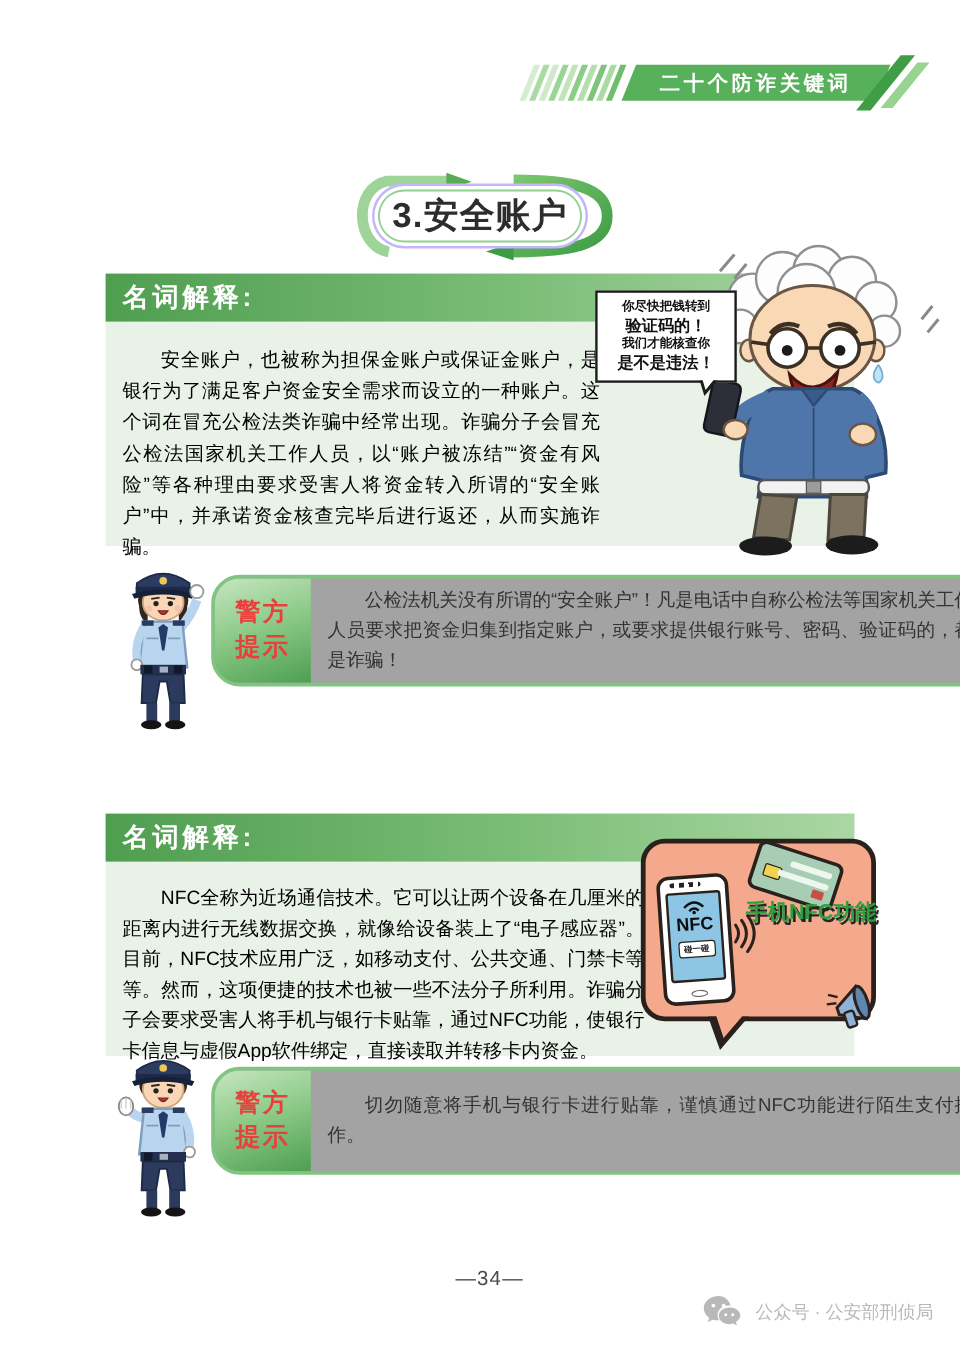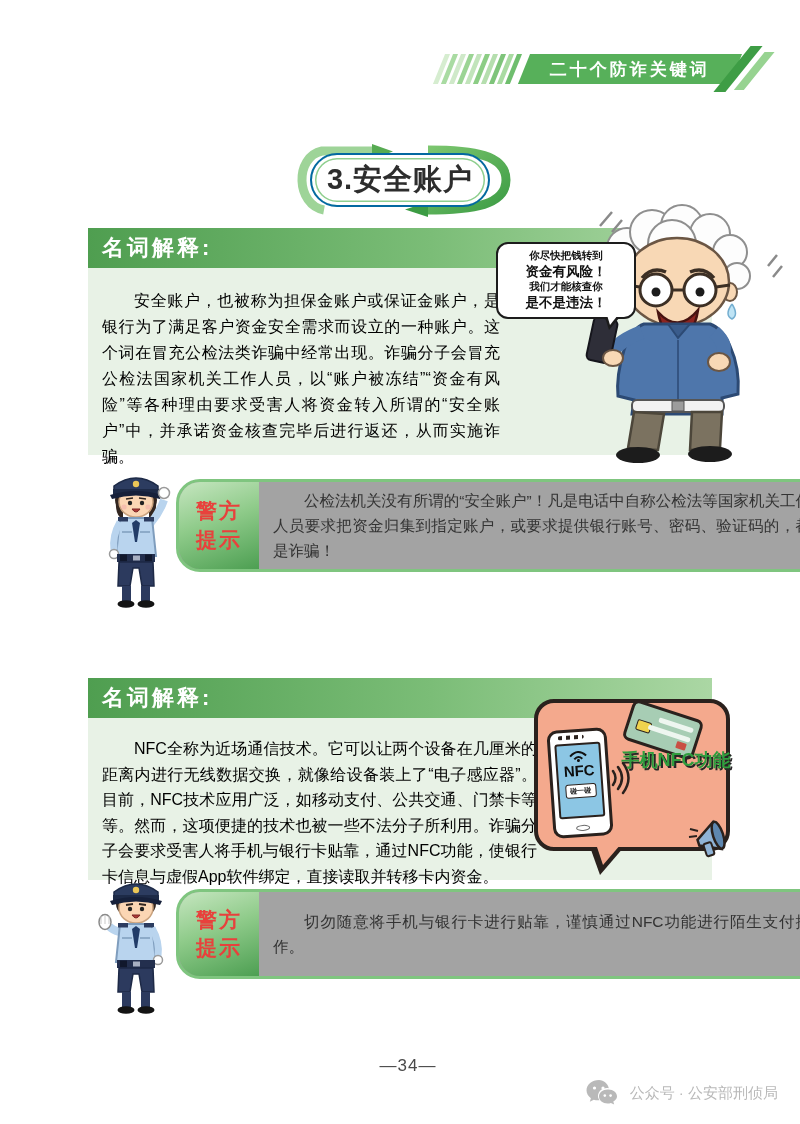--- a/index.html
+++ b/index.html
@@ -17,38 +17,38 @@
   .banner-label { position:relative; background:#57b05a; transform:skewX(-22deg); padding:0 26px; display:flex; align-items:center; }
   .banner-label span { transform:skewX(22deg); color:#fff; font-weight:bold; font-size:17px; letter-spacing:3px; white-space:nowrap; }
   .mark-a { position:absolute; right:-8px; top:-8px; width:12px; height:46px; background:#3e9d45; transform:skewX(-22deg); }
   .mark-b { position:absolute; right:-24px; top:-2px; width:10px; height:38px; background:#97d391; transform:skewX(-22deg); }
 
   
   .cycle-badge { position:absolute; left:288px; width:224px; height:74px; }
   #badge3 { top:143px; } #badge4 { top:591px; }
   .cycle-badge svg { position:absolute; inset:0; }
   .pill { position:absolute; left:22px; right:22px; top:10px; bottom:10px; background:#fff;
-          border:2px solid #0369a1; border-radius:28px; display:flex; align-items:center; justify-content:center;
+          border:2px solid #c4b5fd; border-radius:28px; display:flex; align-items:center; justify-content:center;
           box-shadow: inset 0 0 0 3px #fff, inset 0 0 0 4.5px #8fcf8f; }
   .pill span { font-size:29px; font-weight:bold; color:#2d2d2d; letter-spacing:1px; white-space:nowrap; }
 
   
   .panel { position:absolute; left:88px; width:624px; background:#e8f2e6; overflow:visible; }
   #panel3 { top:228px; height:227px; }
   #panel4 { top:678px; height:202px; }
   .panel-header { height:40px; line-height:40px; background:linear-gradient(90deg,#4f9e50 0%, #7bbd77 55%, #abd7a4 100%);
                   color:#fff; font-weight:bold; font-size:22px; padding-left:14px; letter-spacing:3px; }
   .panel-body p { margin:0; text-indent:2em; font-size:16px; line-height:26px; color:#000000; text-align:justify; }
   #panel3 .panel-body { padding:20px 212px 0 14px; }
   #panel4 .panel-body { padding:18px 175px 0 14px; }
   #panel4 .panel-body p { line-height:25.5px; }
 
   
-  .bubble-old { position:absolute; left:496px; top:242px; width:140px; background:#fff; border:2px solid #1c1c1c;
-                border-radius:12px; padding:5px 3px 6px; z-index:4; }
+  .bubble-old { position:absolute; left:496px; top:242px; width:118px; background:#fff; border:2px solid #1c1c1c;
+                border-radius:0; padding:5px 3px 6px; z-index:4; }
   .bubble-old::after { content:""; position:absolute; right:14px; bottom:-13px;
                 border-left:4px solid transparent; border-right:11px solid transparent; border-top:13px solid #1c1c1c; }
   .bubble-old::before { content:""; position:absolute; right:16px; bottom:-8px; z-index:1;
                 border-left:3px solid transparent; border-right:8px solid transparent; border-top:10px solid #fff; }
   .bubble-old .l { text-align:center; font-weight:bold; color:#111; line-height:1.3; }
   .bubble-old .sm { font-size:10.5px; }
   .bubble-old .lg { font-size:13.5px; }
 
   
   .oldman { position:absolute; left:572px; top:200px; width:215px; height:266px; z-index:3; }
@@ -147,21 +147,21 @@
 
   <div class="panel" id="panel3">
     <div class="panel-header">名词解释:</div>
     <div class="panel-body">
       <p>安全账户，也被称为担保金账户或保证金账户，是银行为了满足客户资金安全需求而设立的一种账户。这个词在冒充公检法类诈骗中经常出现。诈骗分子会冒充公检法国家机关工作人员，以“账户被冻结”“资金有风险”等各种理由要求受害人将资金转入所谓的“安全账户”中，并承诺资金核查完毕后进行返还，从而实施诈骗。</p>
     </div>
   </div>
 
   <div class="bubble-old">
     <div class="l sm">你尽快把钱转到</div>
-    <div class="l lg">资金有风险！</div>
+    <div class="l lg">验证码的！</div>
     <div class="l sm">我们才能核查你</div>
     <div class="l lg">是不是违法！</div>
   </div>
 
   <div class="oldman">
     <svg viewBox="0 0 215 266" width="215" height="266">
       <g stroke="#8a8a8a" stroke-width="2.5" fill="none">
         <path d="M28 26 L40 12 M40 32 L50 20"></path>
           <path d="M196 66 l9 -11 M201 77 l9 -11"></path>
       </g>

